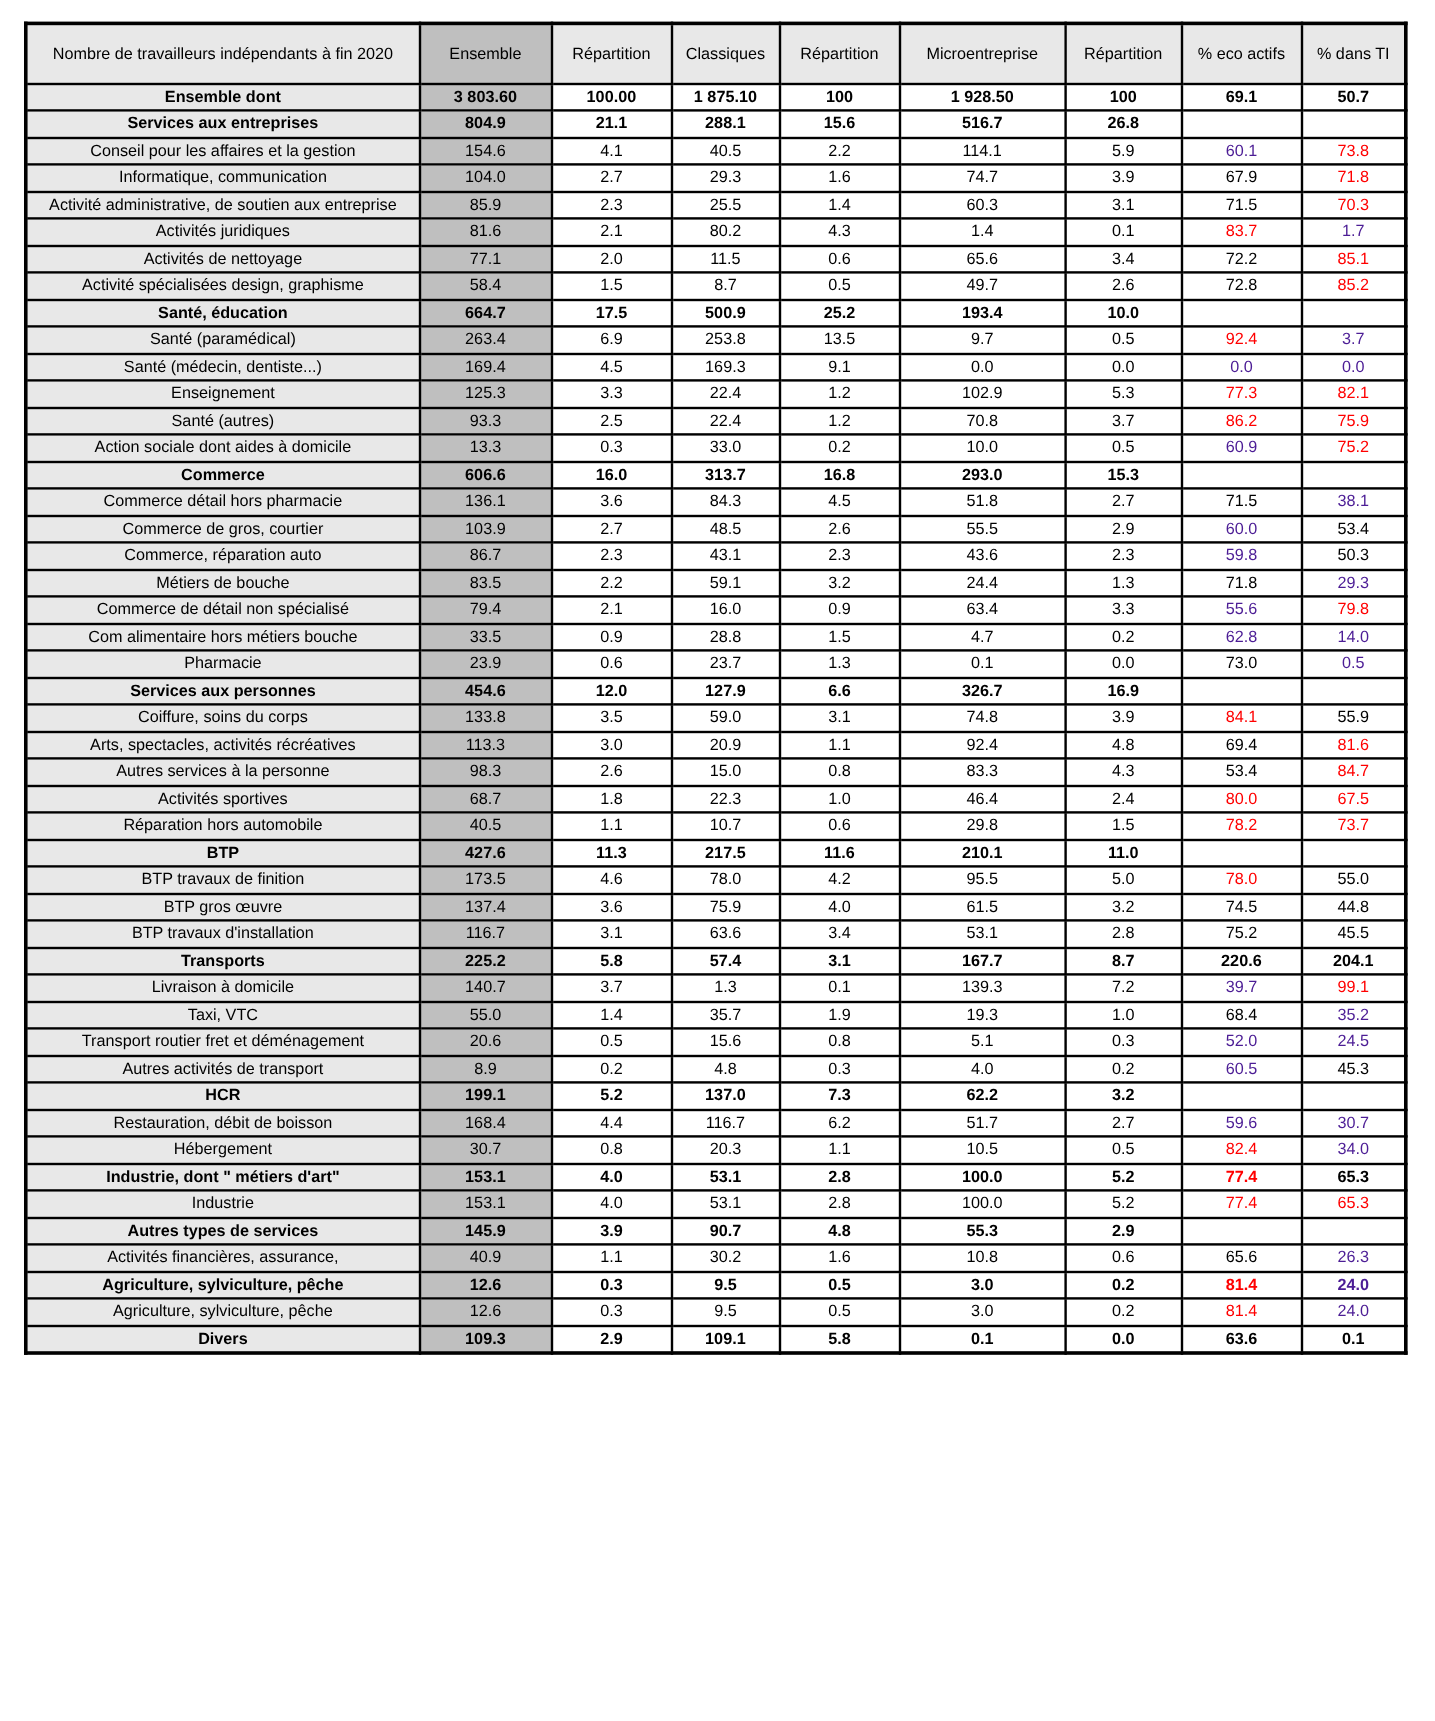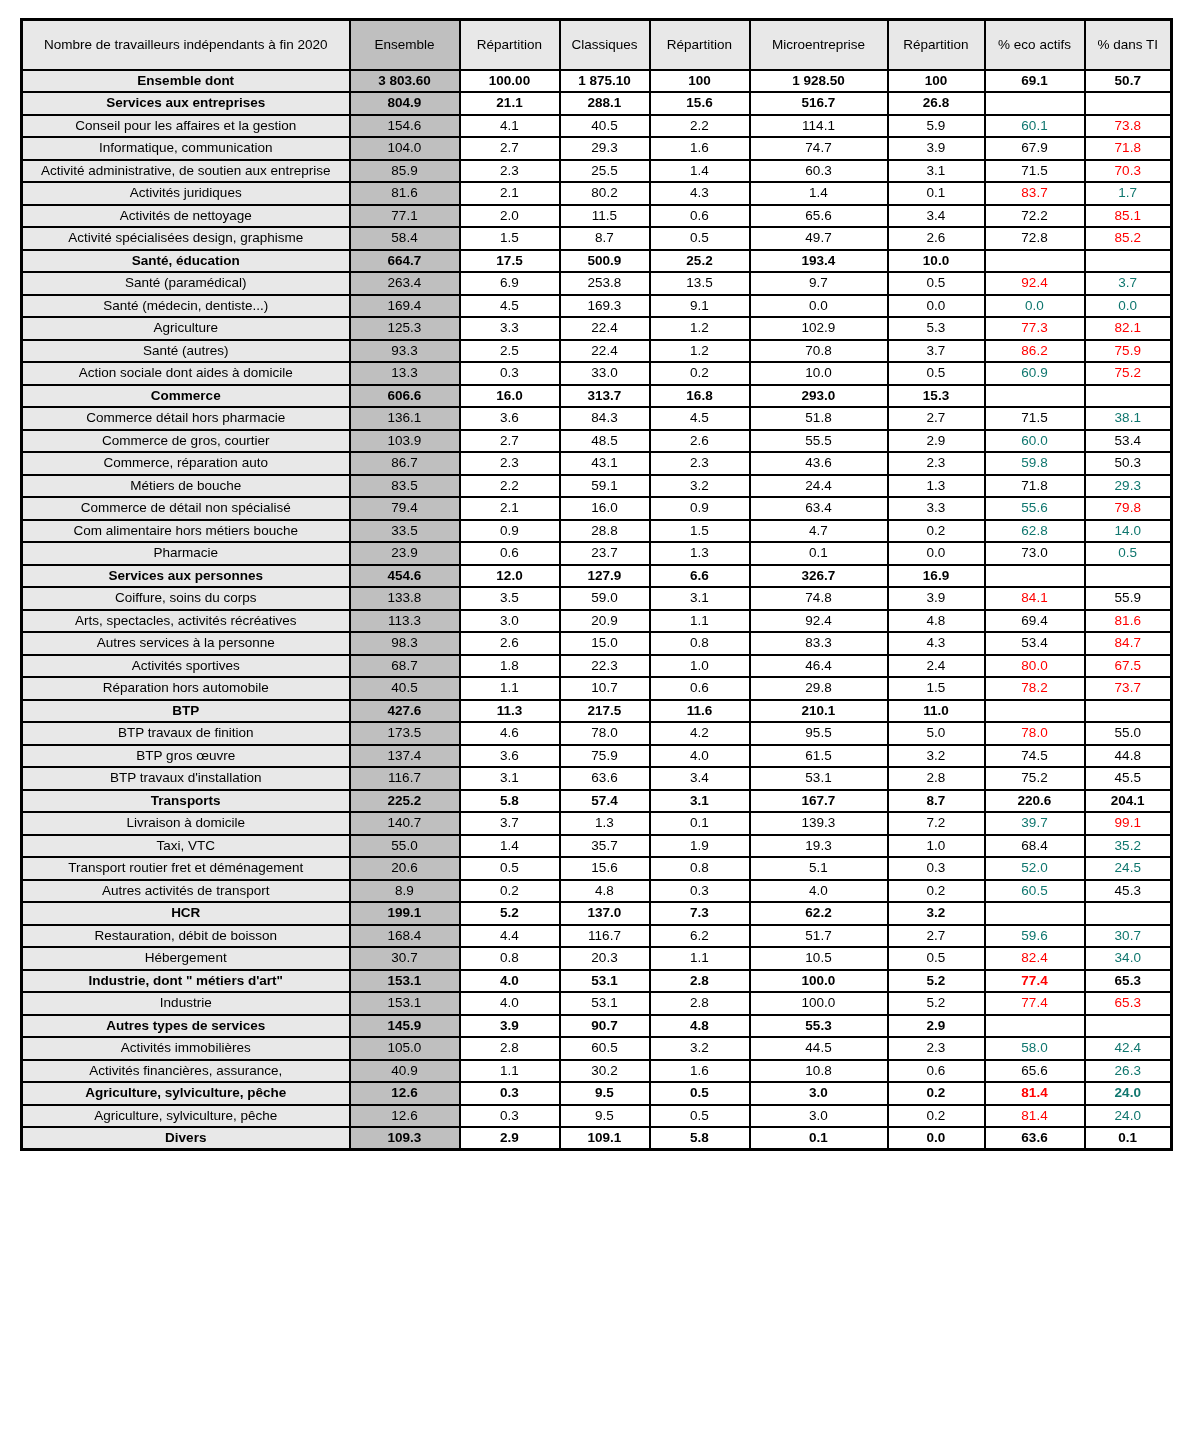--- a/index.html
+++ b/index.html
@@ -37,21 +37,21 @@
     font-weight: normal;
     height: 50px;
     background: #e8e8e8;
     font-size: 13.5px;
   }
   .ti-table thead th.ens { background: #bfbfbf; }
   .ti-table td.lab { background: #e8e8e8; }
   .ti-table td.ens { background: #bfbfbf; }
   .ti-table tr.bold td { font-weight: bold; }
   .ti-table td.red { color: #ff0000; }
-  .ti-table td.blue { color: #0f766e; }
+  .ti-table td.blue { color: #4c1d95; }
 </style>
 </head>
 <body>
 
 <div class="page">
   <table class="ti-table">
     <colgroup>
       <col style="width:328px">
       <col style="width:110px">
       <col style="width:100px">
@@ -191,21 +191,21 @@
           <td class="ens">169.4</td>
           <td>4.5</td>
           <td>169.3</td>
           <td>9.1</td>
           <td>0.0</td>
           <td>0.0</td>
           <td class="blue">0.0</td>
           <td class="blue">0.0</td>
         </tr>
         <tr>
-          <td class="lab">Agriculture</td>
+          <td class="lab">Enseignement</td>
           <td class="ens">125.3</td>
           <td>3.3</td>
           <td>22.4</td>
           <td>1.2</td>
           <td>102.9</td>
           <td>5.3</td>
           <td class="red">77.3</td>
           <td class="red">82.1</td>
         </tr>
         <tr>
@@ -543,31 +543,20 @@
           <td class="ens">145.9</td>
           <td>3.9</td>
           <td>90.7</td>
           <td>4.8</td>
           <td>55.3</td>
           <td>2.9</td>
           <td></td>
           <td></td>
         </tr>
         <tr>
-          <td class="lab">Activités immobilières</td>
-          <td class="ens">105.0</td>
-          <td>2.8</td>
-          <td>60.5</td>
-          <td>3.2</td>
-          <td>44.5</td>
-          <td>2.3</td>
-          <td class="blue">58.0</td>
-          <td class="blue">42.4</td>
-        </tr>
-        <tr>
           <td class="lab">Activités financières, assurance,</td>
           <td class="ens">40.9</td>
           <td>1.1</td>
           <td>30.2</td>
           <td>1.6</td>
           <td>10.8</td>
           <td>0.6</td>
           <td>65.6</td>
           <td class="blue">26.3</td>
         </tr>

